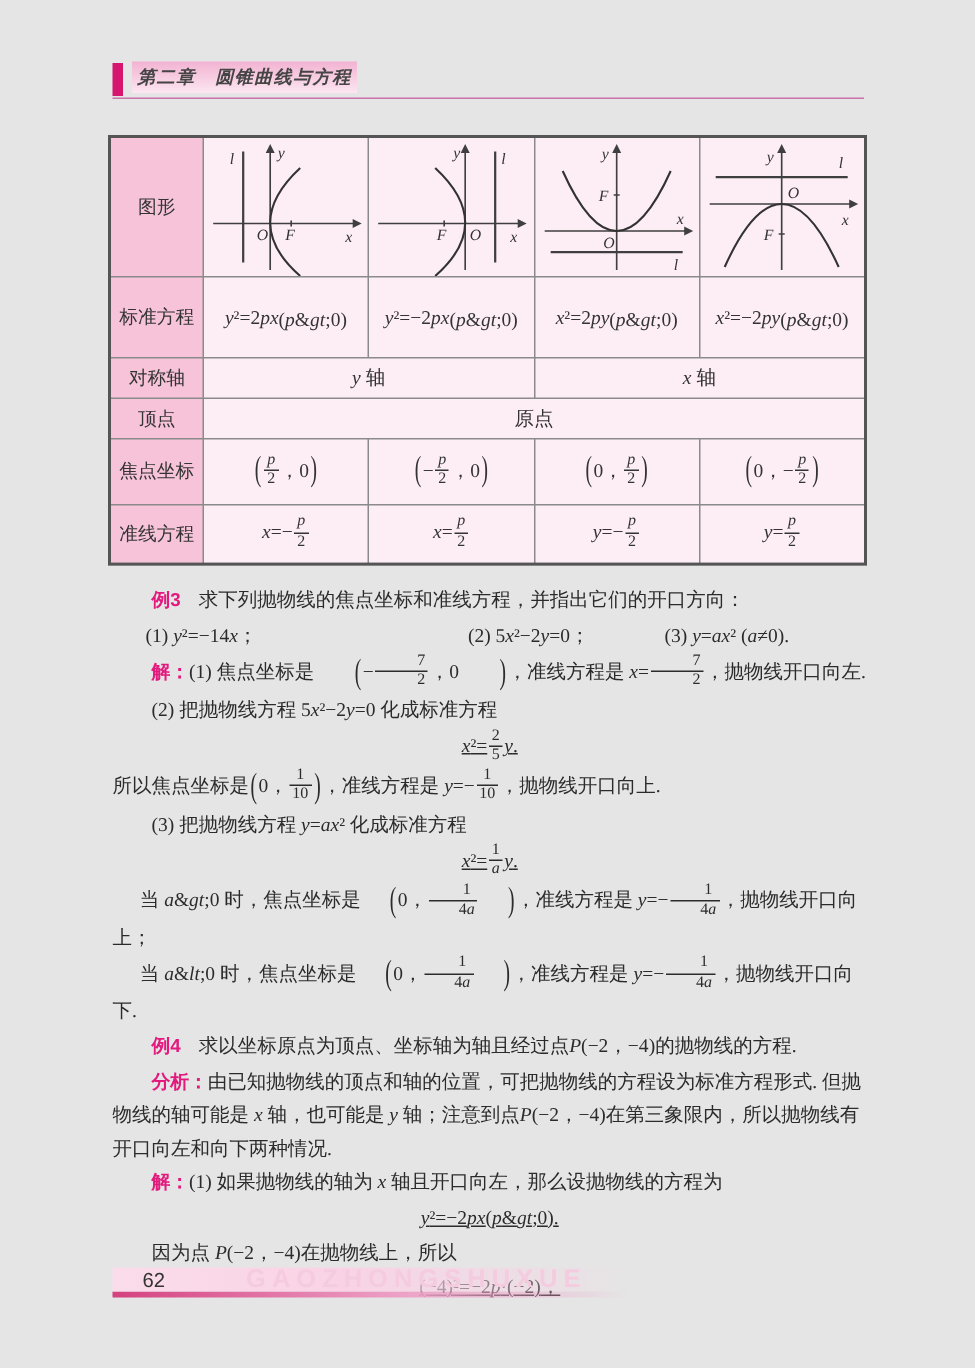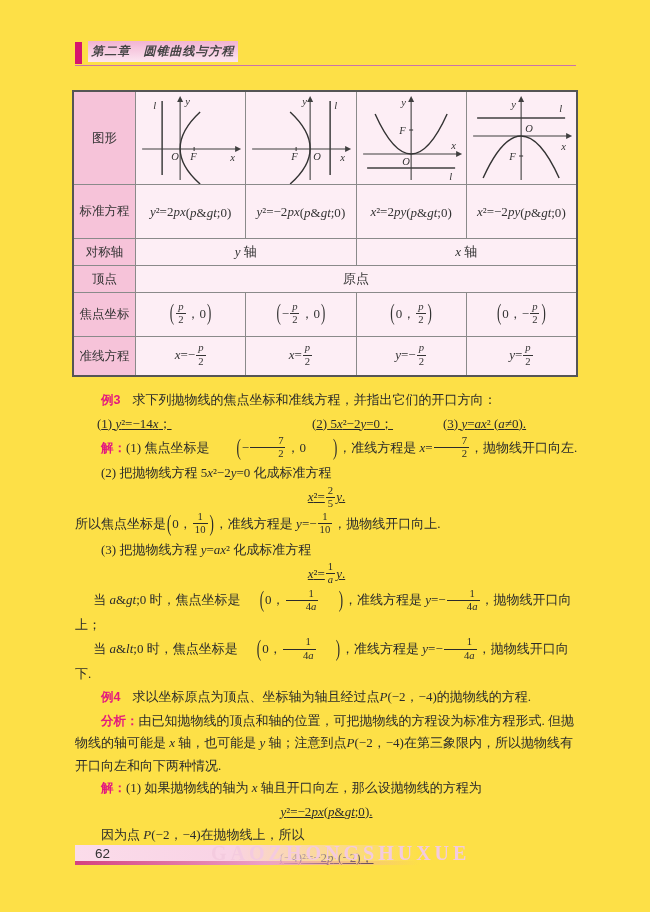--- a/index.html
+++ b/index.html
@@ -1,16 +1,16 @@
 <!DOCTYPE html>
 <html><head>
 <meta charset="utf-8">
 <style>
   html,body{margin:0;padding:0;background:#fff;}
-  .page{position:relative;width:650px;height:912px;background:#fde047;overflow:hidden;
+  .page{position:relative;width:650px;height:912px;background:#e5e5e5;overflow:hidden;
         font-family:"Liberation Serif","DejaVu Serif",serif;color:#2b2b2b;}
 
   
   .chap{position:absolute;left:75px;top:44px;width:501px;height:21px;border-bottom:1.5px solid #c973aa;}
   .chap-bar{position:absolute;left:0;top:-2px;width:7px;height:22px;background:#d6156e;}
   .chap-box{position:absolute;left:13px;top:-3px;width:150px;height:21px;
             background:linear-gradient(to bottom,#f2b3d2,#fce6f1);
             display:flex;align-items:center;justify-content:center;
             font-size:12px;font-style:italic;font-weight:600;color:#454545;letter-spacing:1px;}
 
@@ -42,33 +42,33 @@
   .paren{display:inline;}
   .paren.tall{display:inline-block;transform:scaleY(1.8);transform-origin:center;margin:0 1px;font-weight:300;}
 
   
   .body{position:absolute;left:75px;top:389px;width:503px;font-size:13px;line-height:1.72;}
   .line{margin:0 0 1px 0;}
   .ind{text-indent:2em;}
   .ind15{text-indent:1.4em;}
   .lead{color:#e3197e;font-weight:bold;font-family:"Liberation Sans","DejaVu Sans",sans-serif;font-size:12.5px;}
   .exlead{margin-right:12px;}
-  .items{display:flex;padding-left:22px;text-decoration:underline;}
+  .items{display:flex;padding-left:22px;}
   .items .it1{width:165px;} .items .it2{width:181px;text-align:center;} .items .it3{flex:1;}
   .ceq{text-align:center;text-decoration:underline;}
   .para{margin:0;}
 
   
   .footer{position:absolute;left:75px;top:845px;width:345px;}
   .f-strip{position:relative;height:16px;
            background:linear-gradient(to right,#fbdcea 0%,#f9d3e5 45%,rgba(255,255,255,0) 100%);
-           display:flex;align-items:center;gap:25px;}
+           display:flex;align-items:center;}
   .f-num{margin-left:20px;font-size:13.5px;color:#333;font-family:"Liberation Sans","DejaVu Sans",sans-serif;}
-  .f-wm{margin-left:76px;font-size:20px;font-weight:bold;letter-spacing:4px;color:#f4cbdf;
-        font-family:Liberation Serif, serif;}
+  .f-wm{margin-left:54px;font-size:17px;font-weight:bold;letter-spacing:4px;color:#f4cbdf;
+        font-family:Liberation Sans, sans-serif;}
   .f-bar{height:4px;background:linear-gradient(to right,#d4417f 0%,#eda0c6 55%,rgba(255,255,255,0) 100%);}
 </style>
 </head>
 <body>
 
 <div class="page">
 
   <div class="chap">
     <div class="chap-bar"></div>
     <div class="chap-box">第二章　圆锥曲线与方程</div>

